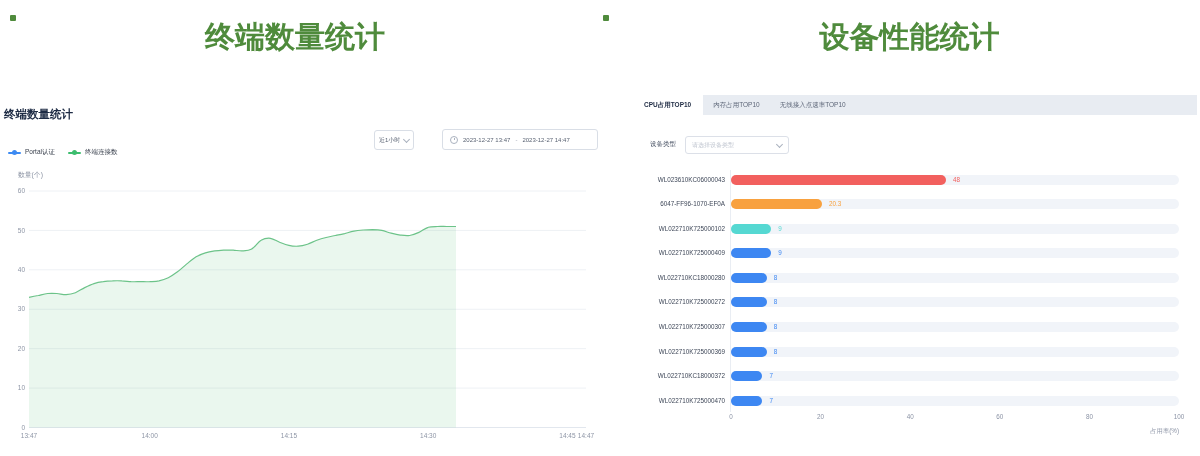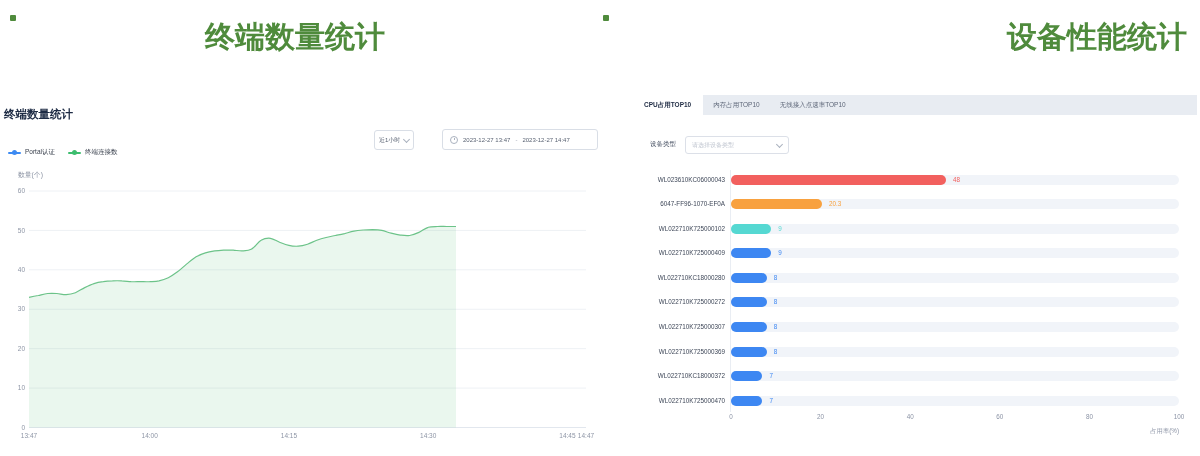--- a/index.html
+++ b/index.html
@@ -7,21 +7,21 @@
     width:1200px;height:456px;position:relative;background:#ffffff;
     font-family:"Liberation Sans","DejaVu Sans",sans-serif;overflow:hidden;
     -webkit-font-smoothing:antialiased;
   }
   .deco-dot{position:absolute;width:6px;height:6px;background:#4f8b3c;border-radius:1px;}
   .big-title{
     position:absolute;top:17px;font-size:30px;font-weight:bold;color:#4f8b3c;
     text-align:center;white-space:nowrap;
   }
   #left-big-title{left:0;width:590px;}
-  #right-big-title{left:632px;width:555px;text-align:right;}
+  #right-big-title{left:632px;width:555px;}
 
   
   #left-panel{position:absolute;left:0;top:0;width:610px;height:456px;}
   .panel-heading{position:absolute;left:4px;top:107px;font-size:11.5px;font-weight:bold;color:#1d2b44;}
   .time-select{
     position:absolute;left:374px;top:130px;width:40px;height:20px;box-sizing:border-box;
     border:1px solid #d9dee6;border-radius:3px;background:#fff;
     display:flex;align-items:center;justify-content:space-between;padding:0 4px;
     font-size:6px;color:#5a6373;cursor:pointer;
   }

